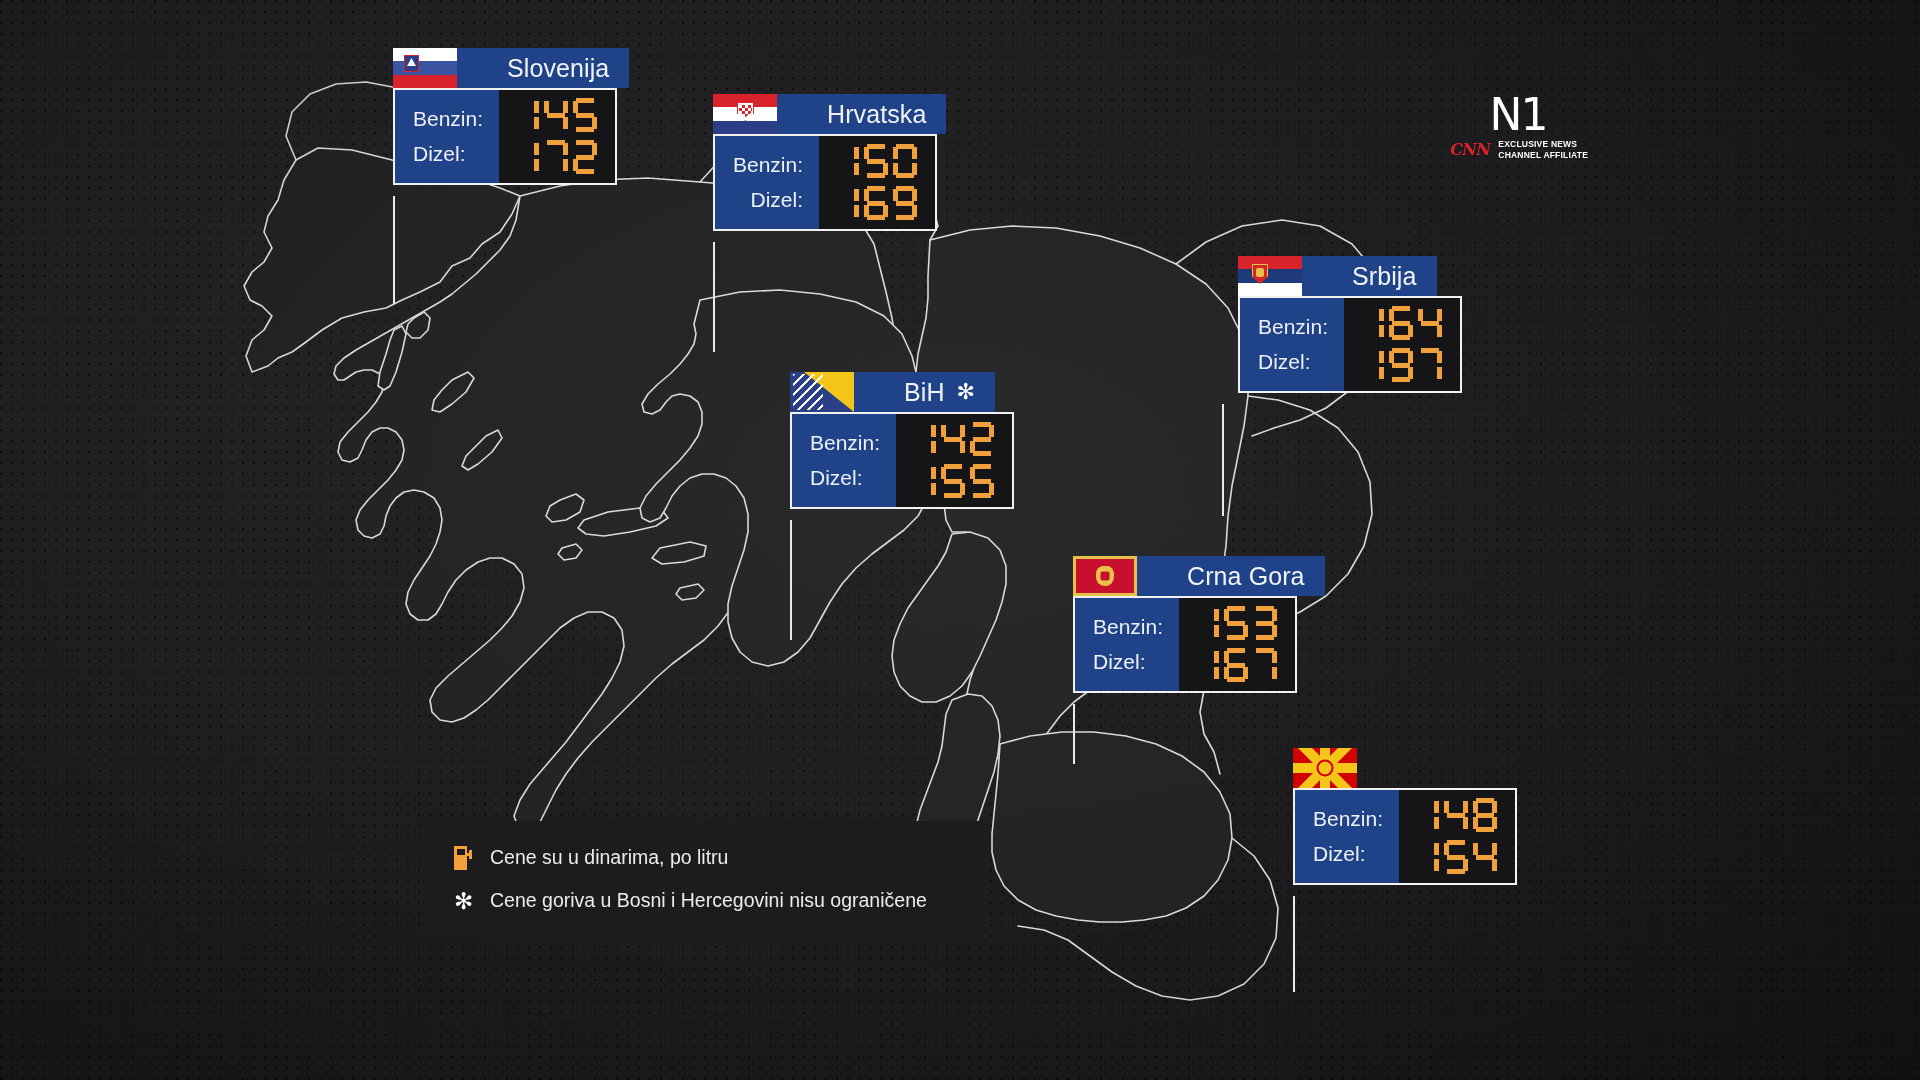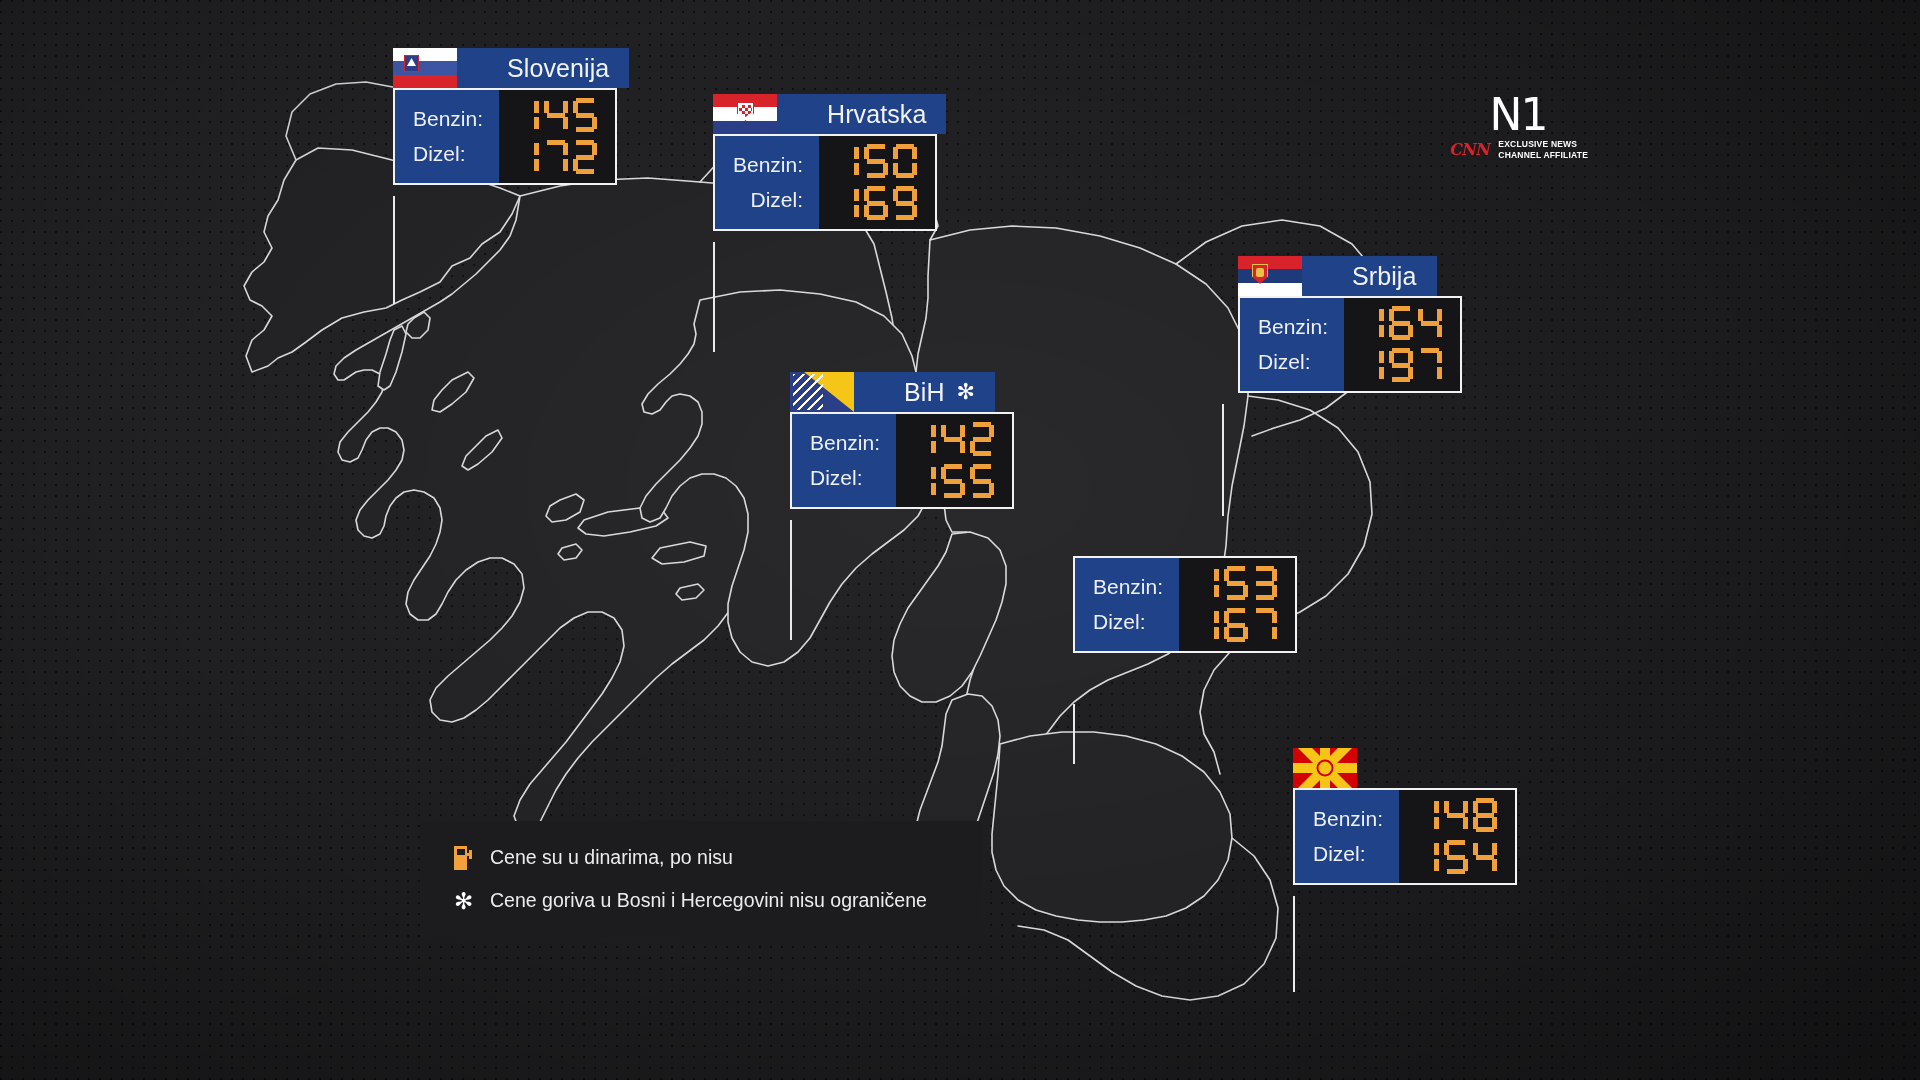--- a/index.html
+++ b/index.html
@@ -561,20 +561,28 @@
             <i class="v e off"></i>
             <i class="v c"></i>
           </span>
         </span>
     </div>
   </div>
 </div>
 
 <div class="callout" style="left:1073px; top:556px;">
   <div class="leader" style="left:0px; top:148px; height:60px;"></div>
+  <div class="hdr">
+    <div class="flag">
+      <div style="position:absolute;inset:0;background:#c8102e;border:3px solid #e8c14a;"></div>
+      <div style="position:absolute;left:50%;top:50%;transform:translate(-50%,-50%);width:18px;height:20px;background:#e8c14a;border-radius:40% 40% 45% 45%;"></div>
+      <div style="position:absolute;left:50%;top:50%;transform:translate(-50%,-50%);width:9px;height:9px;background:#c8102e;border-radius:2px;"></div>
+    </div>
+    <div class="hdr-name">Crna Gora</div>
+  </div>
   <div class="panel">
     <div class="labels">
       <span>Benzin:</span>
       <span>Dizel:</span>
     </div>
     <div class="digits">
       <span class="lcd-slot lcd">
           <span class="d">
             <i class="h a off"></i>
             <i class="h g off"></i>
@@ -718,21 +726,21 @@
 </div>
 
 <div id="legend">
   <div class="leg-row">
     <span class="pump">
       <span class="body"></span>
         <span class="win"></span>
         <span class="nozzle"></span>
         <span class="pipe"></span>
     </span>
-    <span class="txt">Cene su u dinarima, po nisu</span>
+    <span class="txt">Cene su u dinarima, po litru</span>
   </div>
   <div class="leg-row">
     <span class="leg-star">✻</span>
     <span class="txt">Cene goriva u Bosni i Hercegovini nisu ograničene</span>
   </div>
 </div>
 
 <div id="logo">
   <div class="n1">N1</div>
   <div class="sub">

